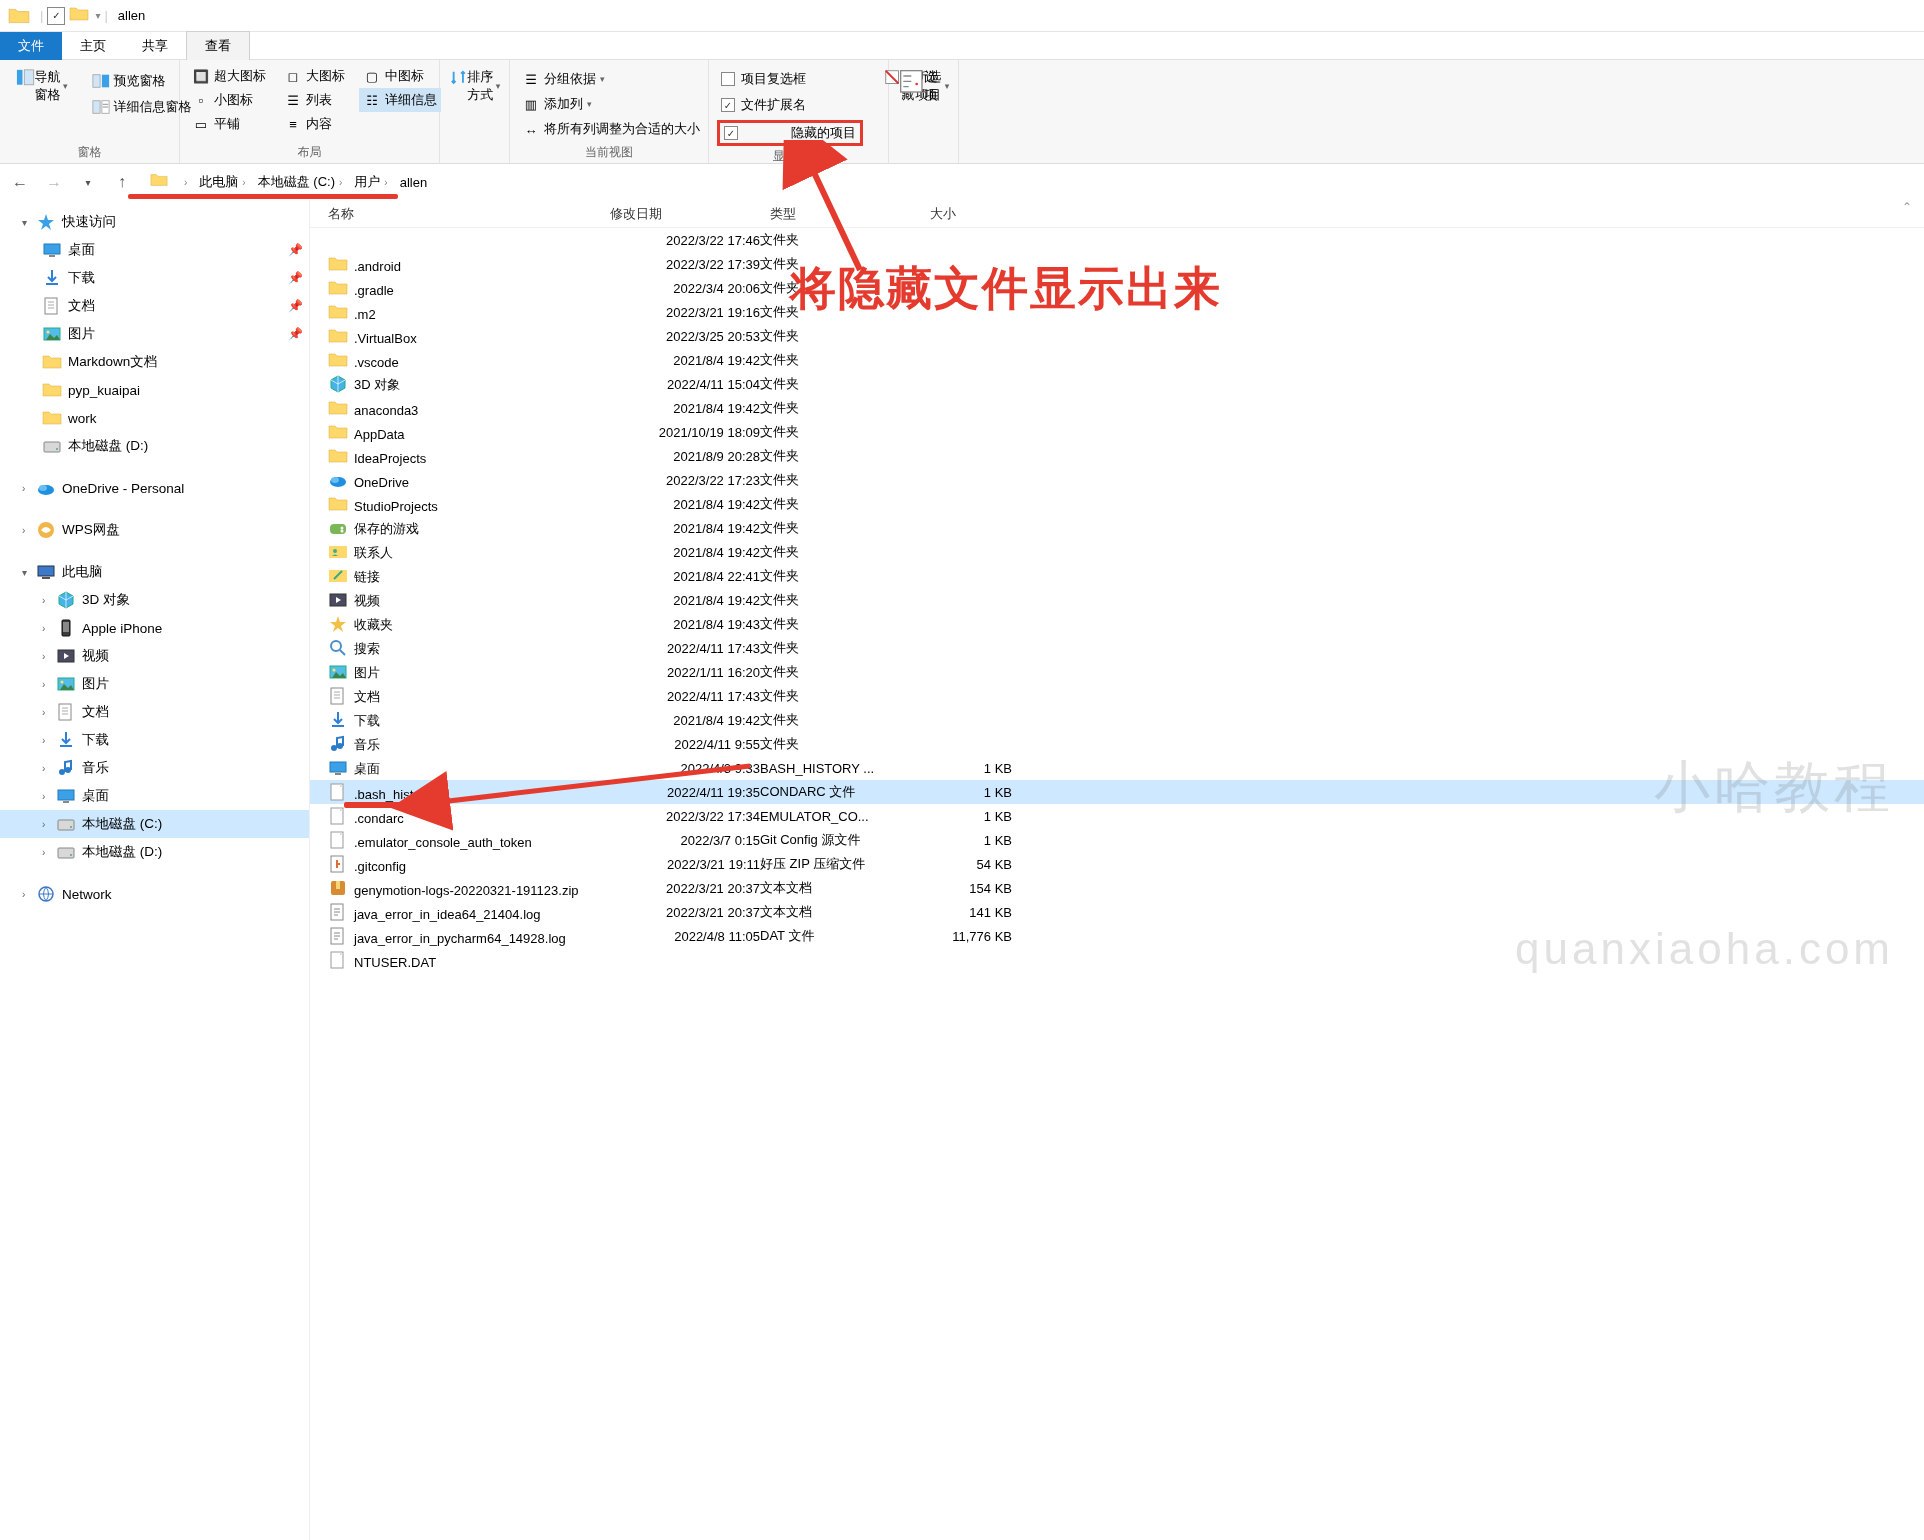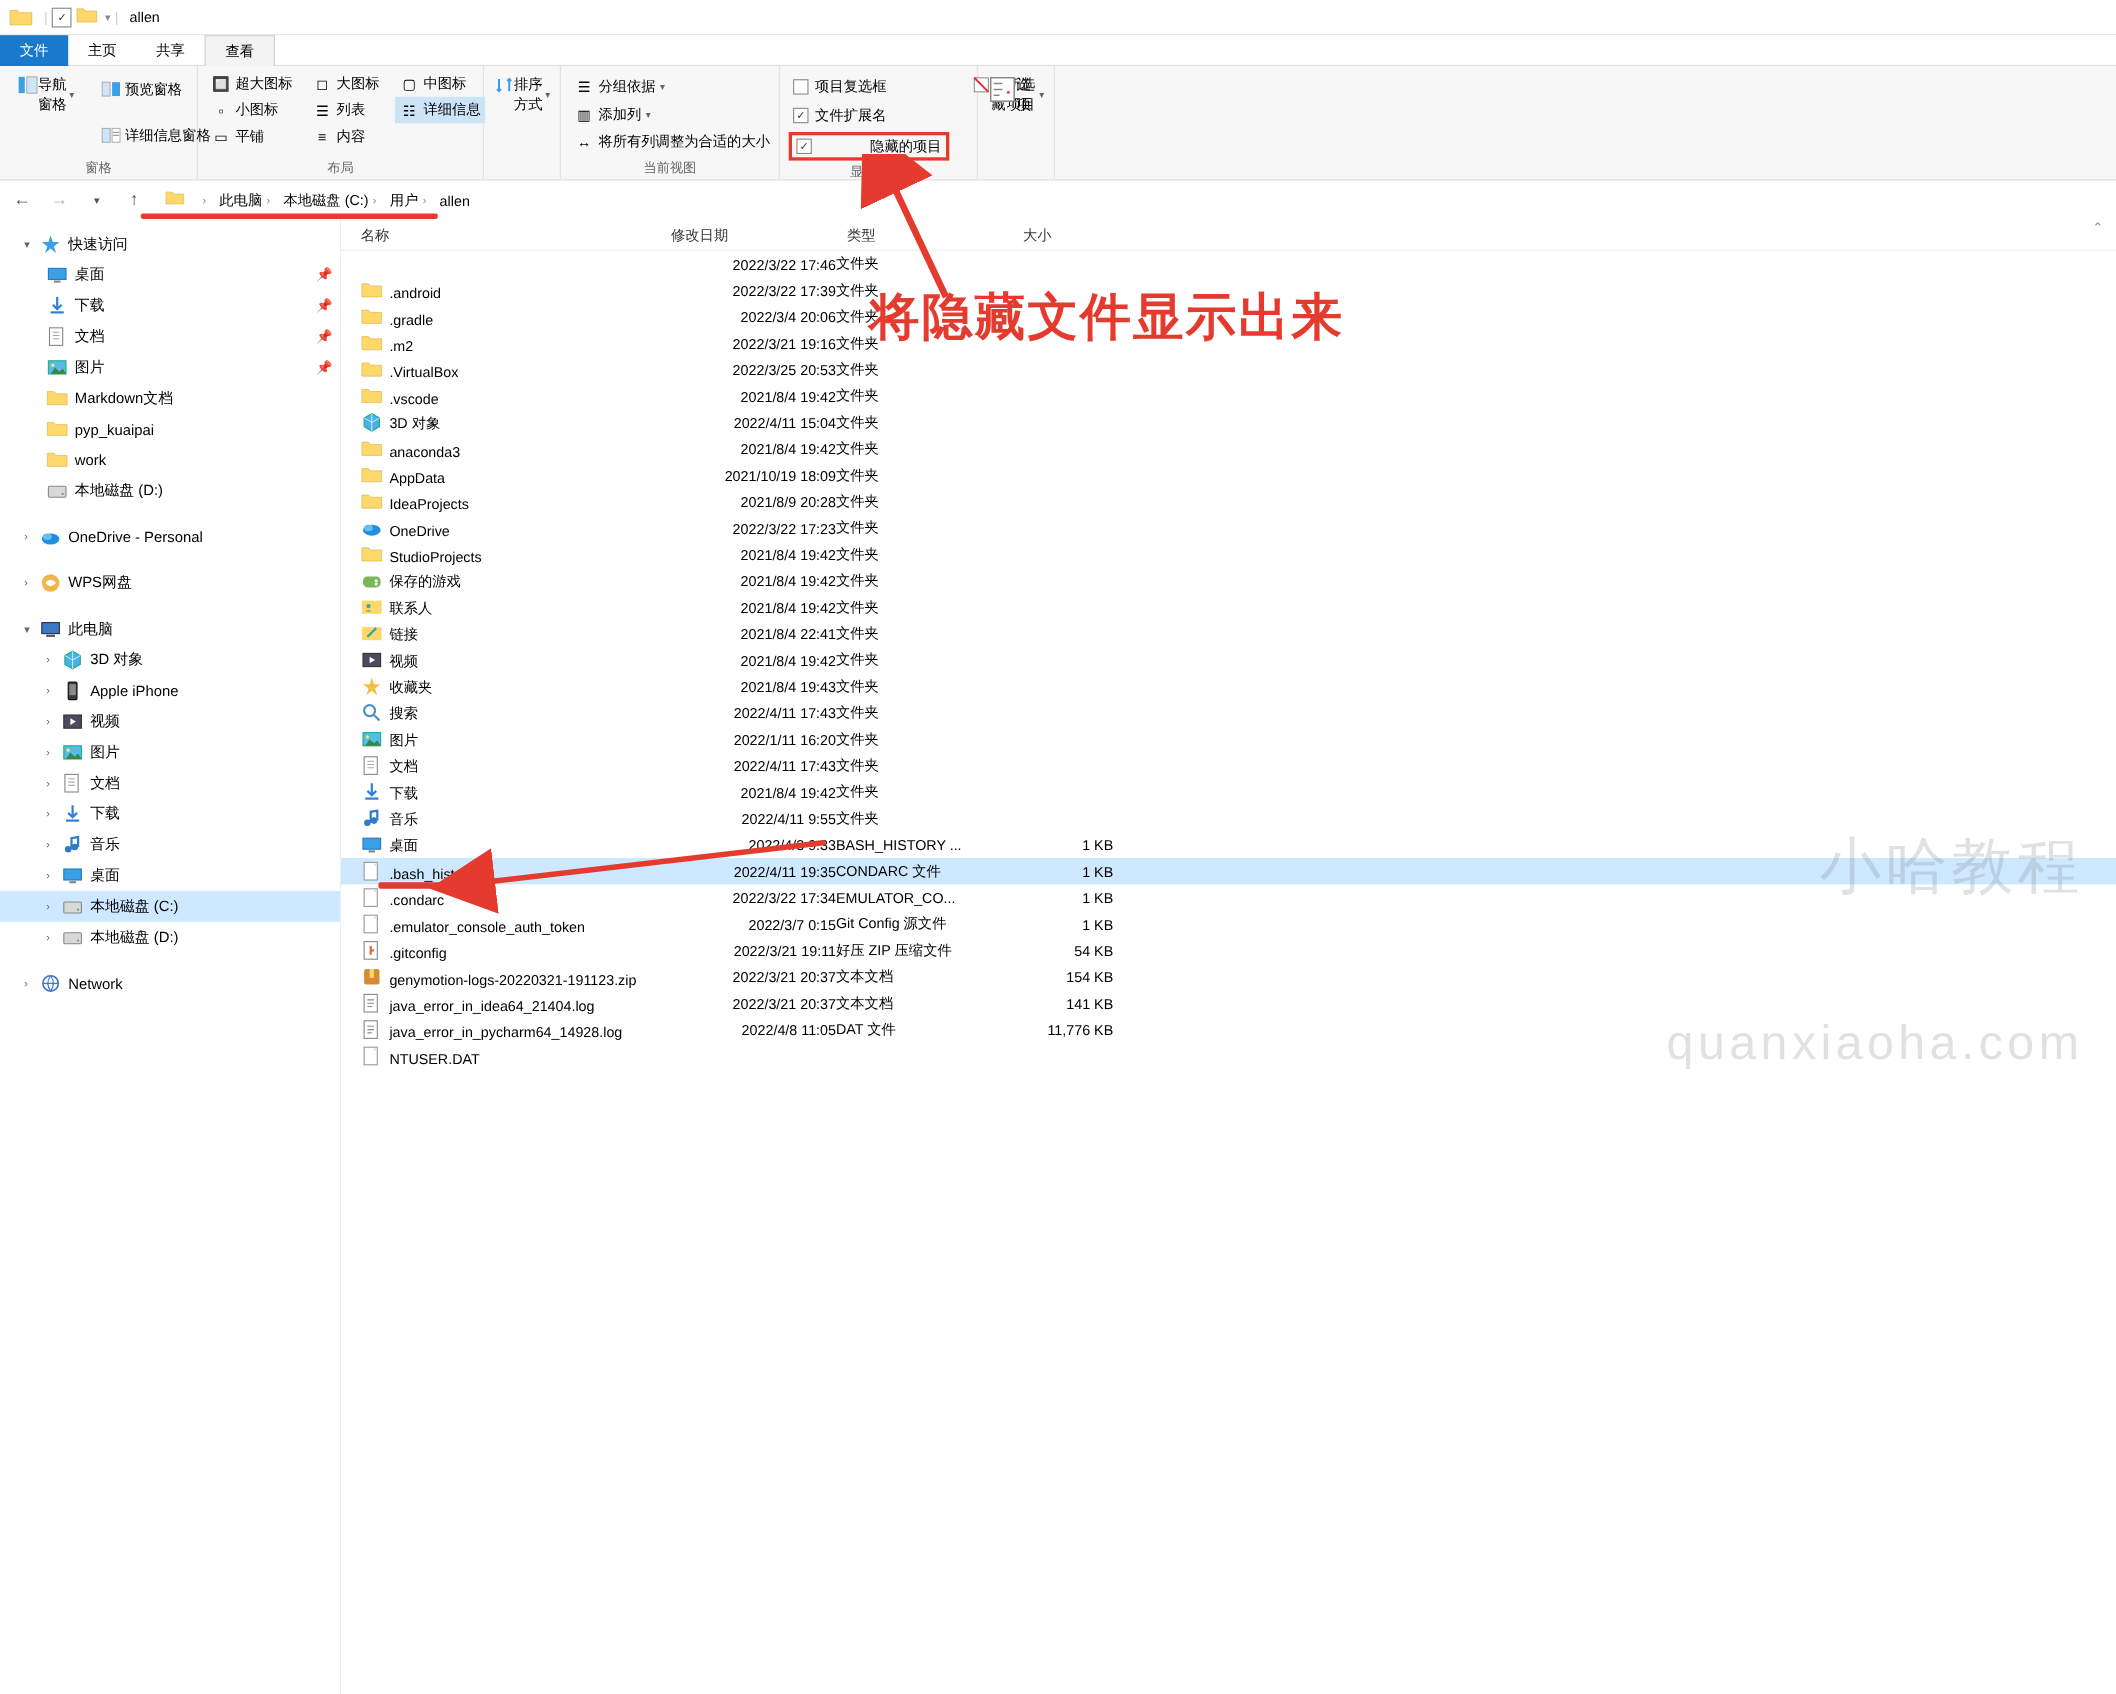--- a/index.html
+++ b/index.html
@@ -5,21 +5,21 @@
 * { margin: 0; padding: 0; box-sizing: border-box; font-family: "Microsoft YaHei", "Segoe UI", sans-serif; }
 body { width: 1924px; height: 1540px; background: #fff; position: relative; overflow: hidden; }
 
 
 .title-bar { height: 32px; display: flex; align-items: center; border-bottom: 1px solid #e5e5e5; }
 .title-bar .folder-ico { width: 22px; height: 22px; margin-left: 8px; margin-right: 6px; }
 .title-bar .sep { color: #ccc; margin: 0 4px; font-size: 13px; }
 .title-bar .title { font-size: 13px; margin-left: 6px; }
 
 
-.tabs { height: 28px; display: flex; align-items: flex-start; background: #fff; border-bottom: 1px solid #e0e0e0; }
+.tabs { height: 28px; display: flex; align-items: center; background: #fff; border-bottom: 1px solid #e0e0e0; }
 .tab { padding: 5px 18px; font-size: 13px; cursor: pointer; }
 .tab.file { background: #1979ca; color: #fff; }
 .tab.active { background: #f3f3f3; border: 1px solid #d0d0d0; border-bottom: none; }
 
 
 .ribbon { height: 104px; background: #f7f7f7; border-bottom: 1px solid #ddd; display: flex; position: relative; }
 .rgroup { display: flex; flex-direction: column; padding: 4px 8px 0 8px; border-right: 1px solid #e3e3e3; position: relative; }
 .rgroup .content { flex: 1; display: flex; gap: 12px; align-items: flex-start; }
 .rgroup .glabel { text-align: center; font-size: 12px; color: #666; padding: 2px 0; }
 .ritem { display: flex; align-items: center; font-size: 13px; padding: 2px 4px; white-space: nowrap; cursor: pointer; }
@@ -204,21 +204,21 @@
   <div class="rgroup" style="width:180px">
     <div class="content">
       <div class="ritem-big">
         <span class="ico"><svg viewBox="0 0 20 20">
               <rect x="1" y="2" width="6" height="16" fill="#3aa0e8"></rect>
               <rect x="9" y="2" width="10" height="16" fill="#d0e6f8" stroke="#aaa"></rect>
             </svg></span>
         <span>导航窗格</span>
         <span style="font-size:9px;color:#666">▾</span>
       </div>
-      <div style="display:flex;flex-direction:column;gap:20px;padding-top:6px">
+      <div style="display:flex;flex-direction:column;gap:4px;padding-top:6px">
         <div class="ritem">
             <span class="ico">
               <svg viewBox="0 0 20 20">
                 <rect x="1" y="3" width="8" height="14" fill="#d0e6f8" stroke="#aaa"></rect>
                 <rect x="11" y="3" width="8" height="14" fill="#3aa0e8"></rect>
               </svg>
             </span>
             <span>预览窗格</span>
           </div>
         <div class="ritem">

